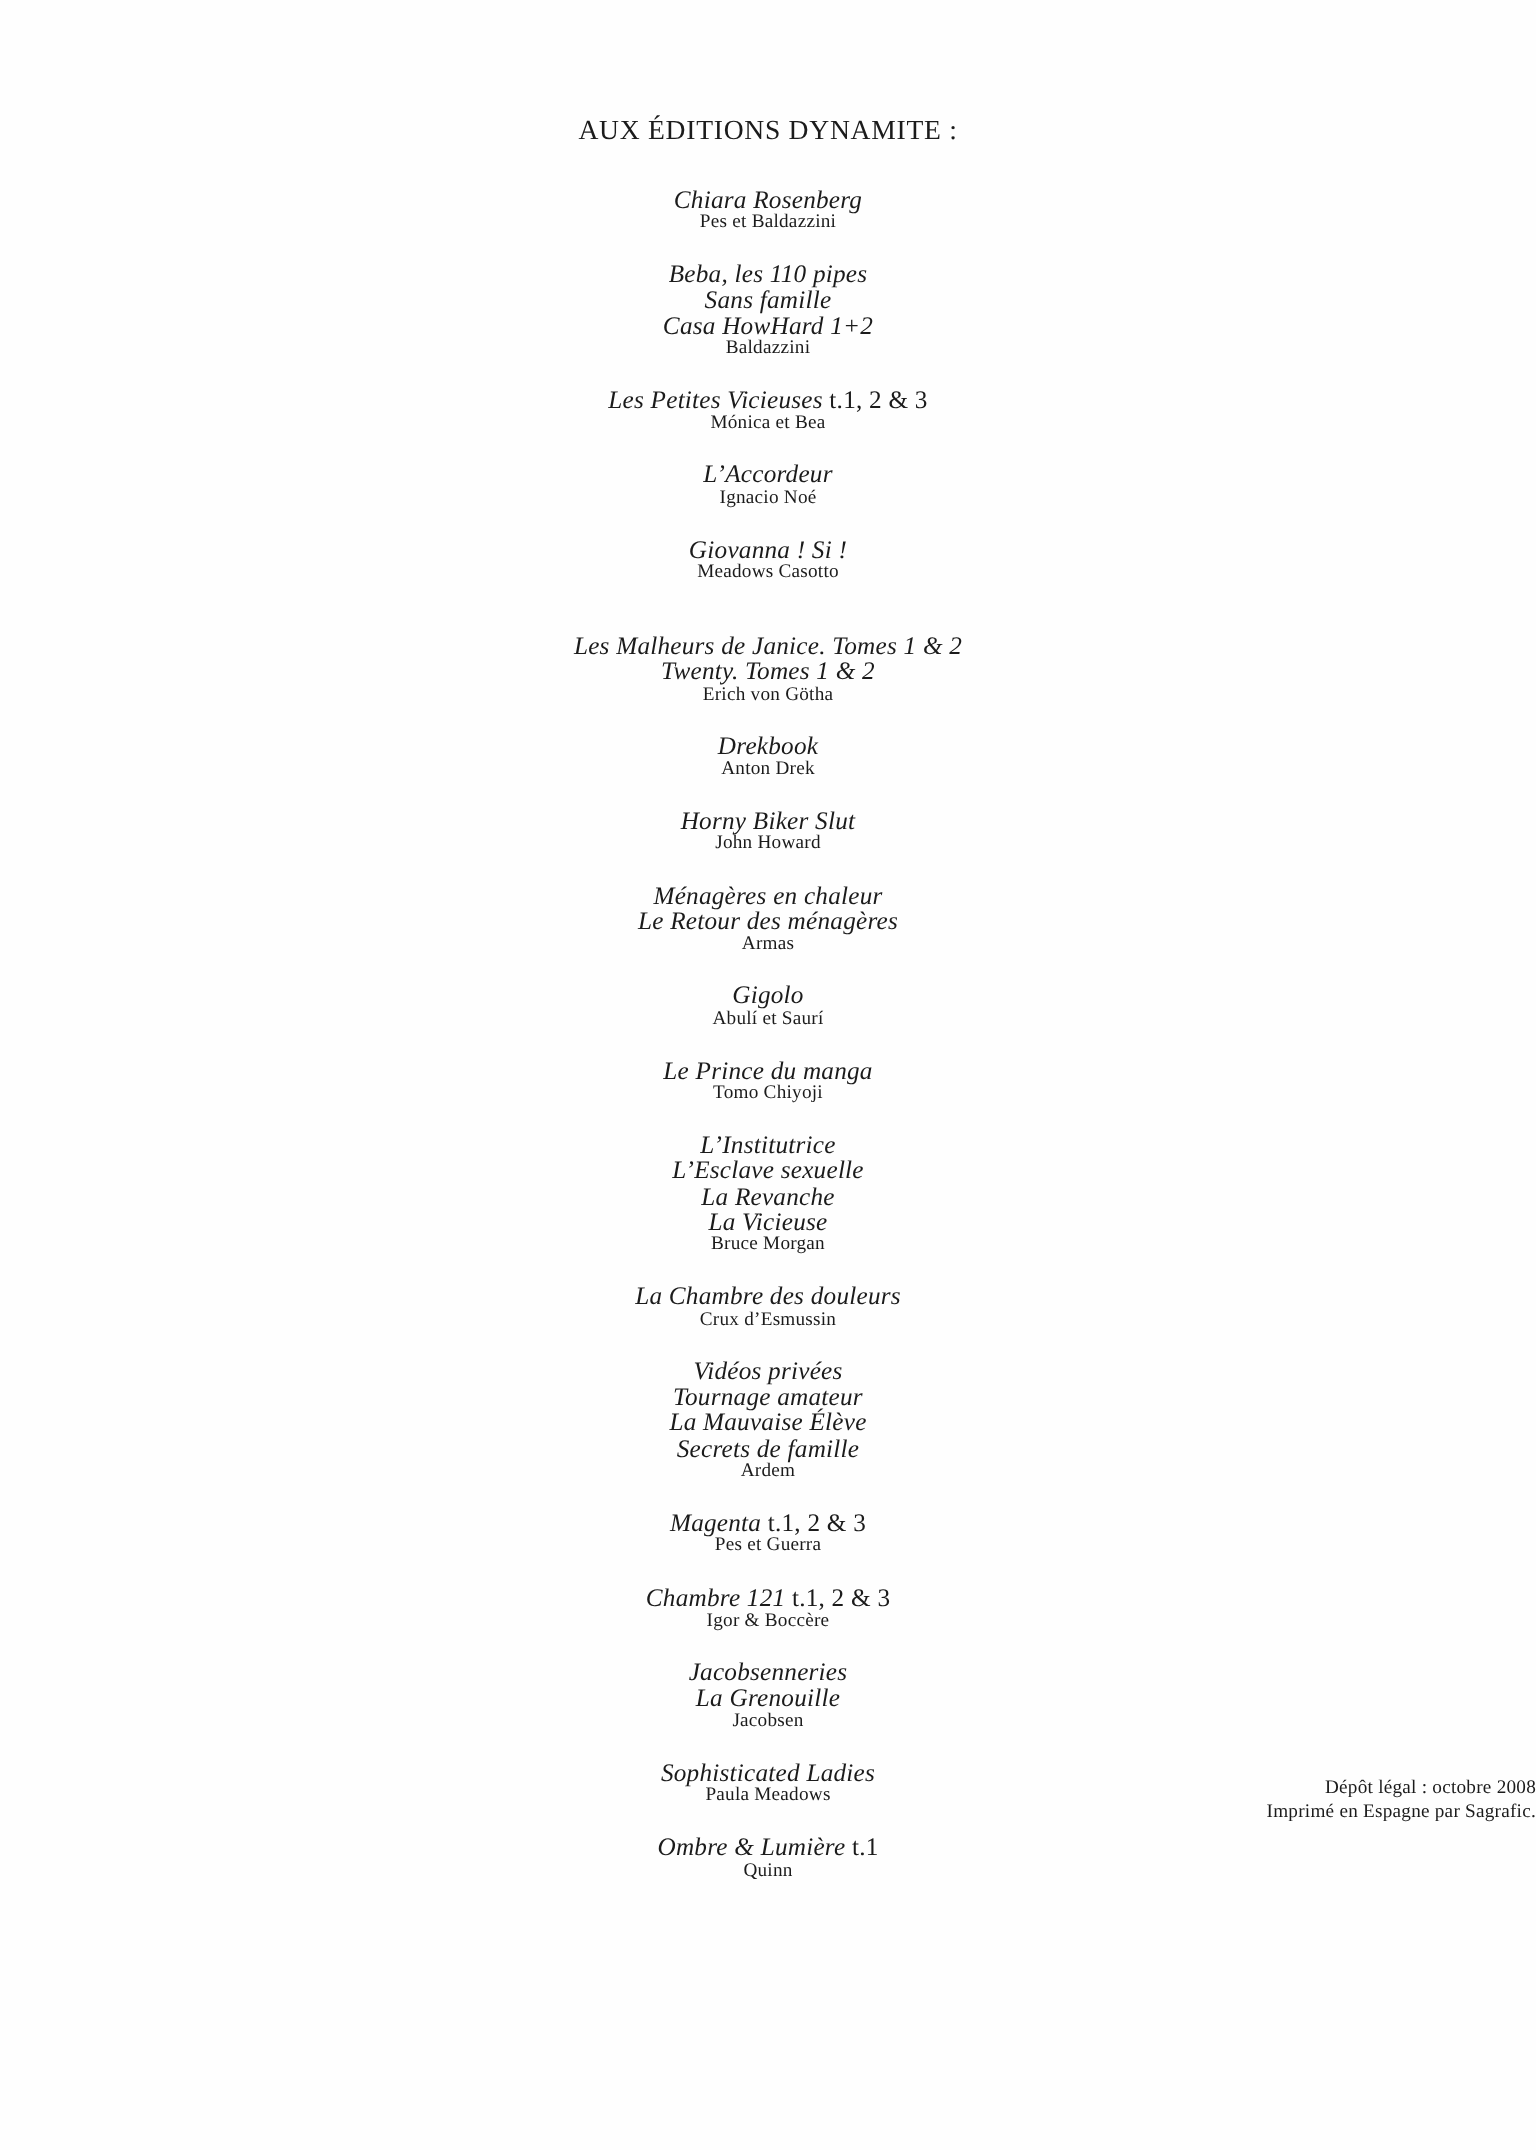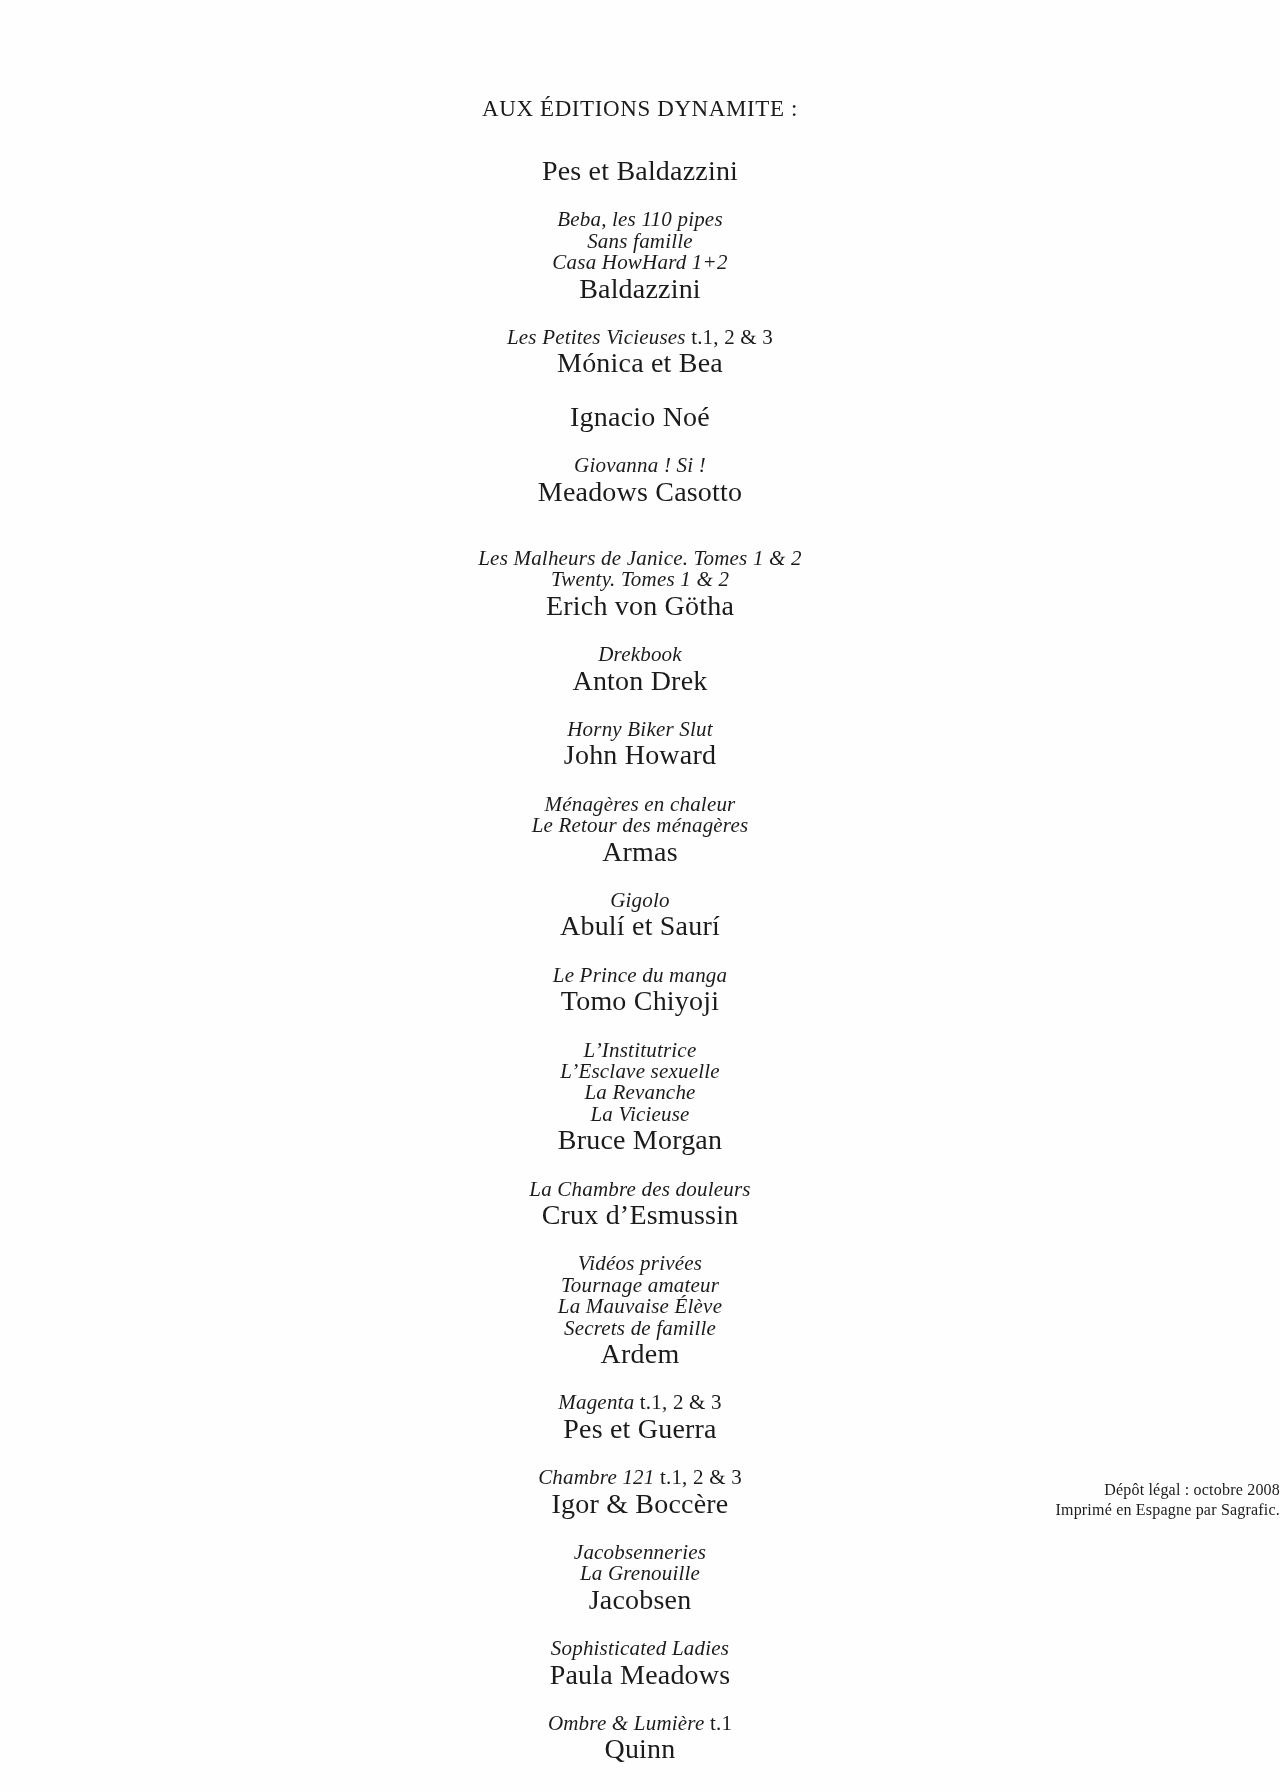--- a/index.html
+++ b/index.html
@@ -48,21 +48,21 @@
     font-size: 21px;
     line-height: 1.02;
     letter-spacing: 0.2px;
     white-space: pre;
   }
   .title-line .plain {
     font-style: normal;
   }
   .author-line {
     font-style: normal;
-    font-size: 28px;
+    font-size: 16px;
     line-height: 1.05;
     letter-spacing: 0.2px;
   }
   .colophon {
     position: absolute;
     left: 0;
     top: 1480px;
     width: 1280px;
     text-align: center;
   }
@@ -75,33 +75,35 @@
 </style>
 </head>
 <body>
 
 <div class="page">
 
   <div class="content">
     <div class="catalog-heading">AUX ÉDITIONS DYNAMITE :</div>
     <div id="groups">
         <div class="group">
+          <div class="title-line"><span>Chiara Rosenberg</span></div>
           <div class="author-line">Pes et Baldazzini</div>
         </div>
         <div class="group">
           <div class="title-line"><span>Beba, les 110 pipes</span></div>
           <div class="title-line"><span>Sans famille</span></div>
           <div class="title-line"><span>Casa HowHard 1+2</span></div>
           <div class="author-line">Baldazzini</div>
         </div>
         <div class="group">
           <div class="title-line"><span>Les Petites Vicieuses</span><span class="plain"> t.1, 2 &amp; 3</span></div>
           <div class="author-line">Mónica et Bea</div>
         </div>
         <div class="group">
+          <div class="title-line"><span>L’Accordeur</span></div>
           <div class="author-line">Ignacio Noé</div>
         </div>
         <div class="group">
           <div class="title-line"><span>Giovanna ! Si !</span></div>
           <div class="author-line">Meadows Casotto</div>
         </div>
         <div class="group gap-large">
           <div class="title-line"><span>Les Malheurs de Janice. Tomes 1 &amp; 2</span></div>
           <div class="title-line"><span>Twenty. Tomes 1 &amp; 2</span></div>
           <div class="author-line">Erich von Götha</div>

